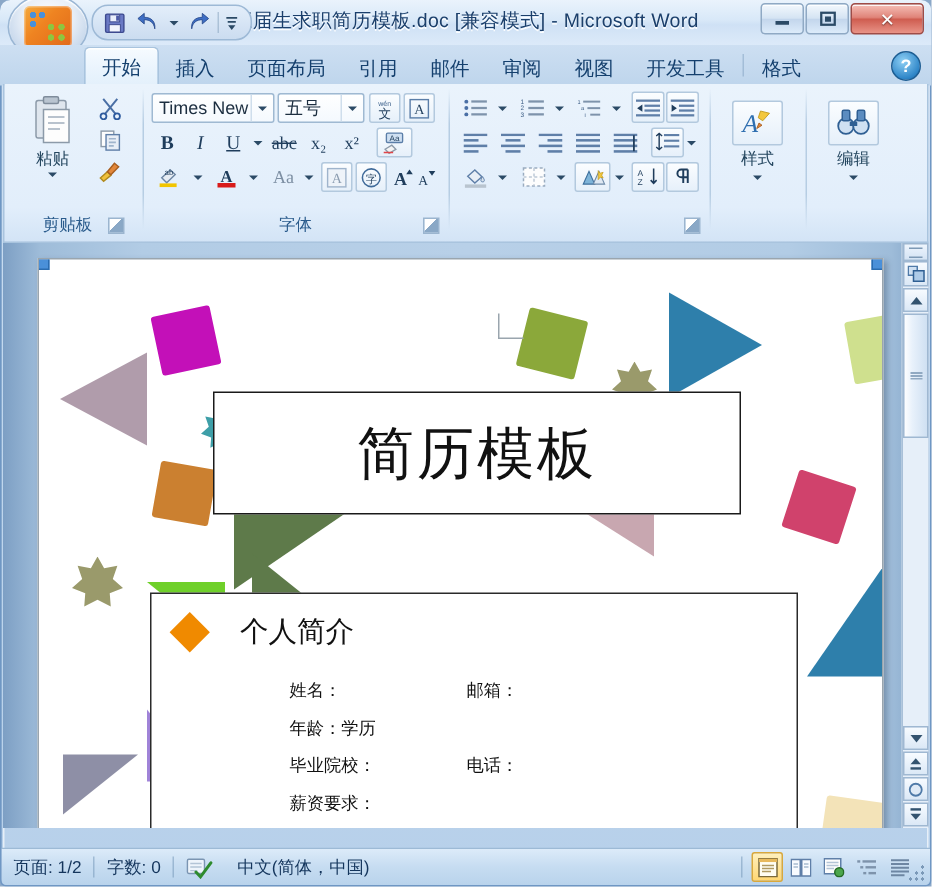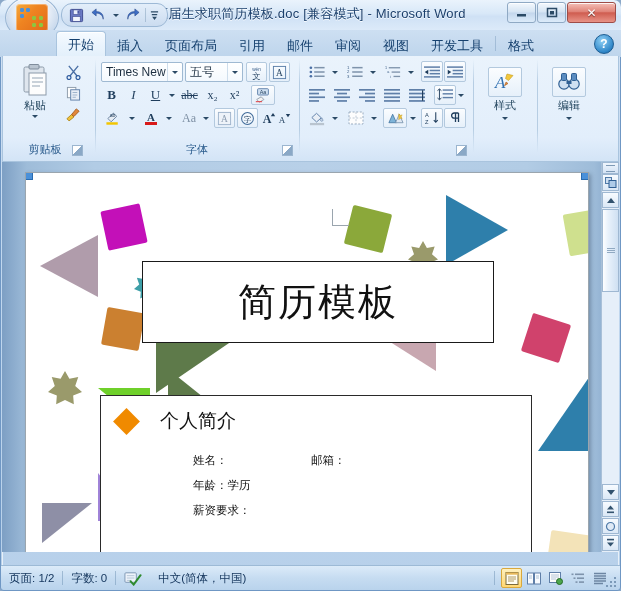--- a/index.html
+++ b/index.html
@@ -733,20 +733,24 @@
         </div>
         <div class="pc-rows" id="profile-rows">
             <div class="pc-row">
               <div class="pc-c1">姓名：</div>
               <div class="pc-c2">邮箱：</div>
             </div>
             <div class="pc-row">
               <div class="pc-c2">年龄：学历</div>
             </div>
             <div class="pc-row">
+              <div class="pc-c1">毕业院校：</div>
+              <div class="pc-c2">电话：</div>
+            </div>
+            <div class="pc-row">
               <div class="pc-c1">薪资要求：</div>
               <div class="pc-c2"></div>
             </div>
           </div>
       </div>
 
       <div class="sel-handle" style="left:-1px;top:-1px"></div>
       <div class="sel-handle" style="right:-1px;top:-1px"></div>
     </div>
   </div>

